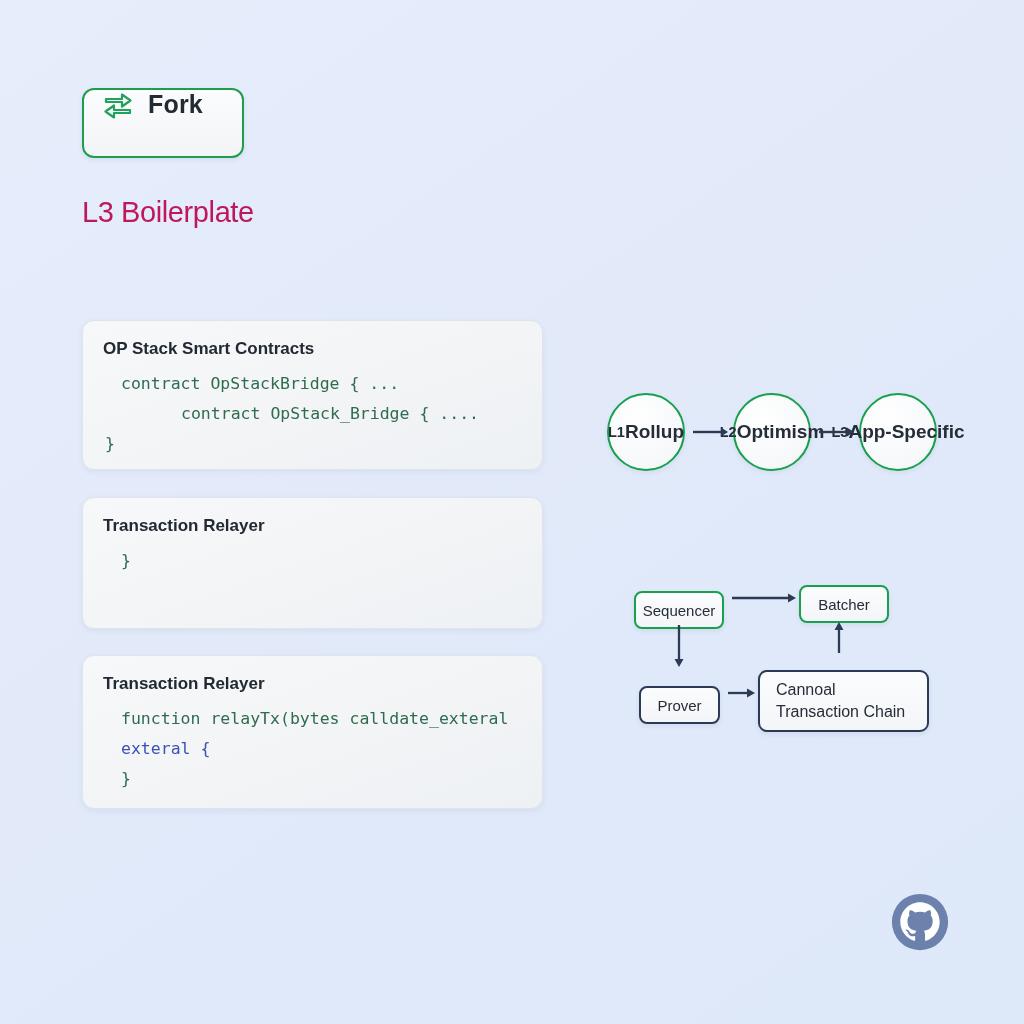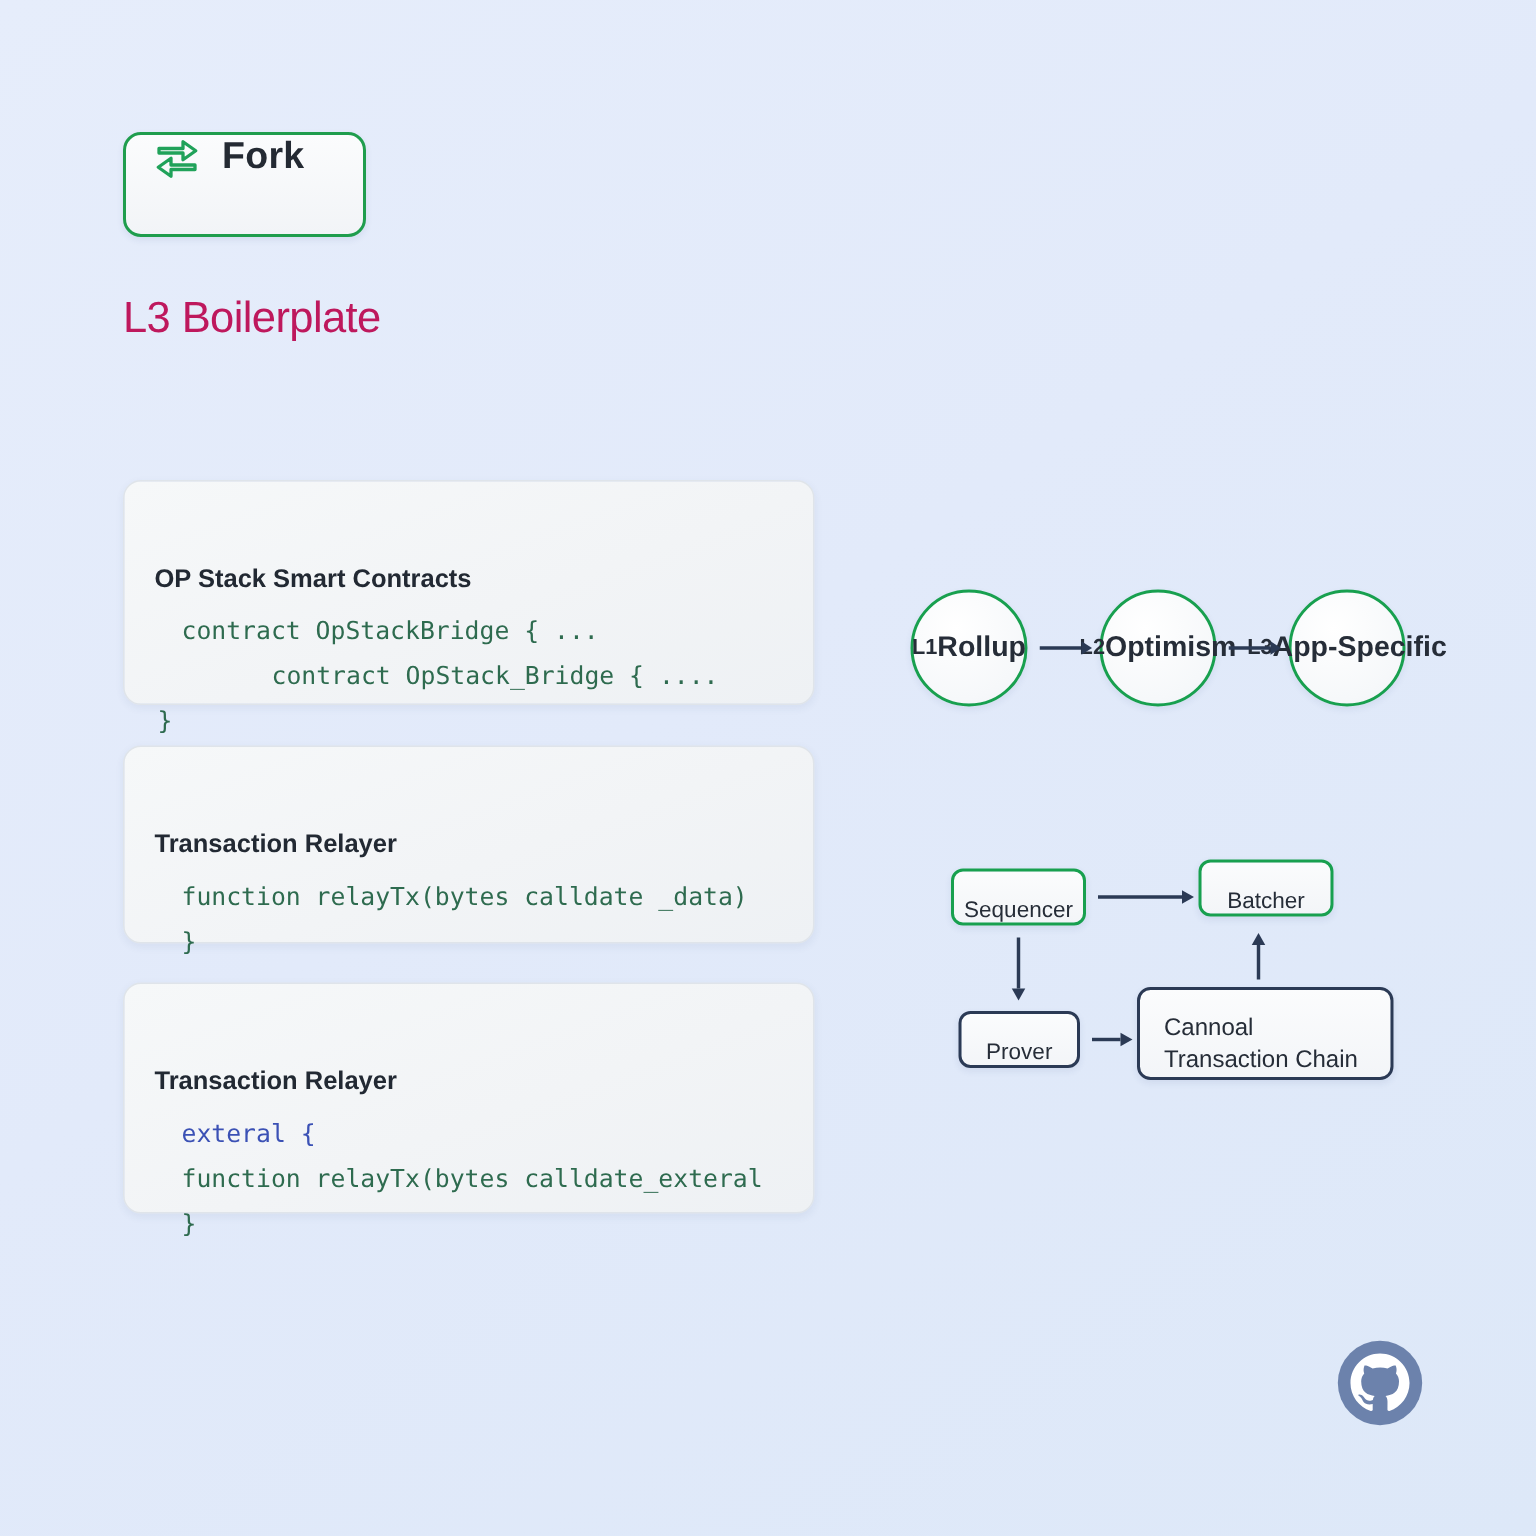--- a/index.html
+++ b/index.html
@@ -66,21 +66,20 @@
   }
   .card-1 { top: 320px; height: 150px; }
   .card-2 { top: 497px; height: 132px; }
   .card-3 { top: 655px; height: 154px; }
 
   .card-title {
     font-size: 17px;
     font-weight: 700;
     color: #222933;
     margin-bottom: 10px;
-    margin-top: 37px;
   }
   .code {
     font-family: "DejaVu Sans Mono", monospace;
     font-size: 16.5px;
     line-height: 1.82;
     color: #2e6b4f;
     white-space: pre;
   }
   .code .kw  { color: #3b51b5; }
   .code .ind1 { padding-left: 18px; display: block; }
@@ -127,27 +126,28 @@
   .ha-1 { left: 93px; width: 36px; }
   .ha-2 { left: 219px; width: 36px; }
 
   
   .flow { position: absolute; left: 620px; top: 565px; width: 330px; height: 190px; }
 
   .node {
     position: absolute;
     border-radius: 8px;
     display: flex;
-    align-items: flex-end;
+    align-items: center;
     justify-content: center;
     background: linear-gradient(180deg, #fbfcfd 0%, #f3f5f8 100%);
     box-shadow: 0 2px 5px rgba(40,70,120,0.09);
     font-size: 15px;
     color: #262d38;
     text-align: center;
+    margin-top: 12px;
   }
   .node-green { border: 2px solid #18a04f; }
   .node-navy  { border: 2px solid #2b3a55; }
 
   .n-sequencer { left: 14px;  top: 14px;  width: 90px; height: 38px; }
   .n-batcher   { left: 179px; top: 8px;  width: 90px; height: 38px; }
   .n-prover    { left: 19px;  top: 109px; width: 81px; height: 38px; }
   .n-chain {
     left: 138px; top: 93px; width: 171px; height: 62px;
     border-radius: 9px;
@@ -180,26 +180,26 @@
 
   <h1 class="page-title">L3 Boilerplate</h1>
 
   <div class="card card-1">
     <div class="card-title">OP Stack Smart Contracts</div>
     <div class="code"><span class="ind1">contract OpStackBridge { ...</span><span class="ind2">contract OpStack_Bridge { ....</span><span class="ind0">}</span></div>
   </div>
 
   <div class="card card-2">
     <div class="card-title">Transaction Relayer</div>
-    <div class="code"><span class="ind1">function relayTx(bytes calldate _data)</span><span class="ind1">}</span></div>
+    <div class="code"><span class="ind1">}</span></div>
   </div>
 
   <div class="card card-3">
     <div class="card-title">Transaction Relayer</div>
-    <div class="code"><span class="ind1 kw">exteral {</span><span class="ind1">function relayTx(bytes calldate_exteral</span><span class="ind1">}</span></div>
+    <div class="code"><span class="ind1">function relayTx(bytes calldate_exteral</span><span class="ind1 kw">exteral {</span><span class="ind1">}</span></div>
   </div>
 
   <div class="circle-row">
     <div class="layer-circle lc-1">
       <span class="lc-top">L1</span>
       <span class="lc-sub">Rollup</span>
     </div>
     <div class="layer-circle lc-2">
       <span class="lc-top">L2</span>
       <span class="lc-sub">Optimism</span>

